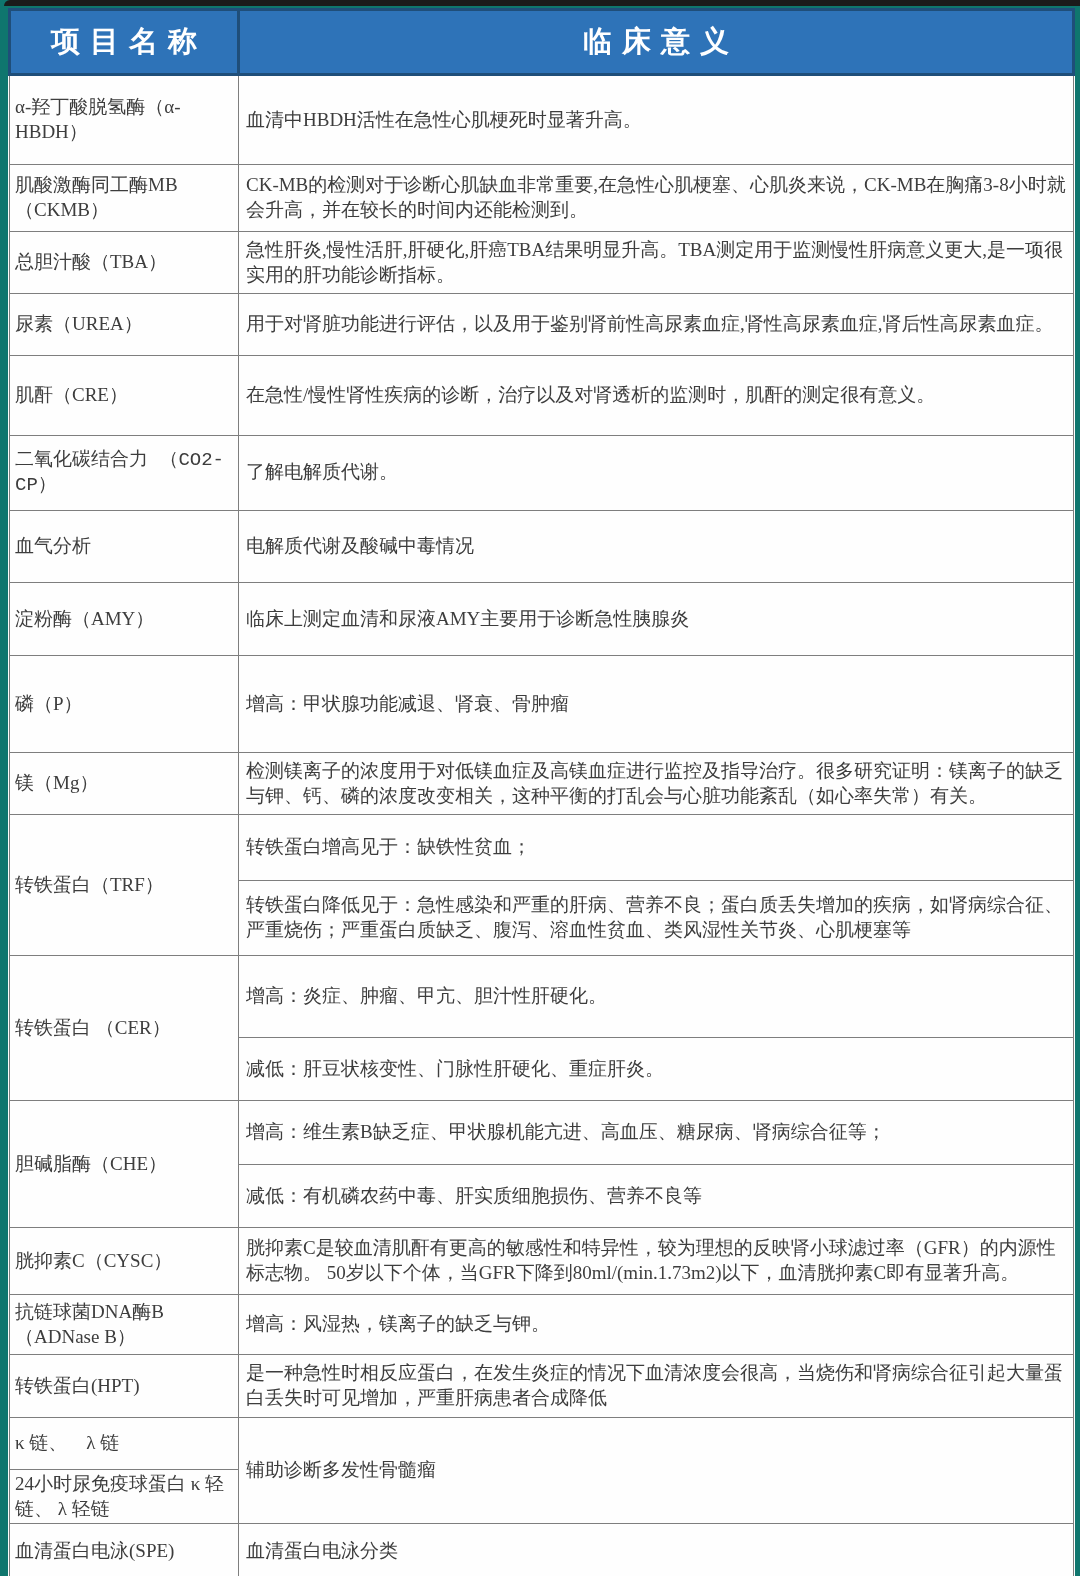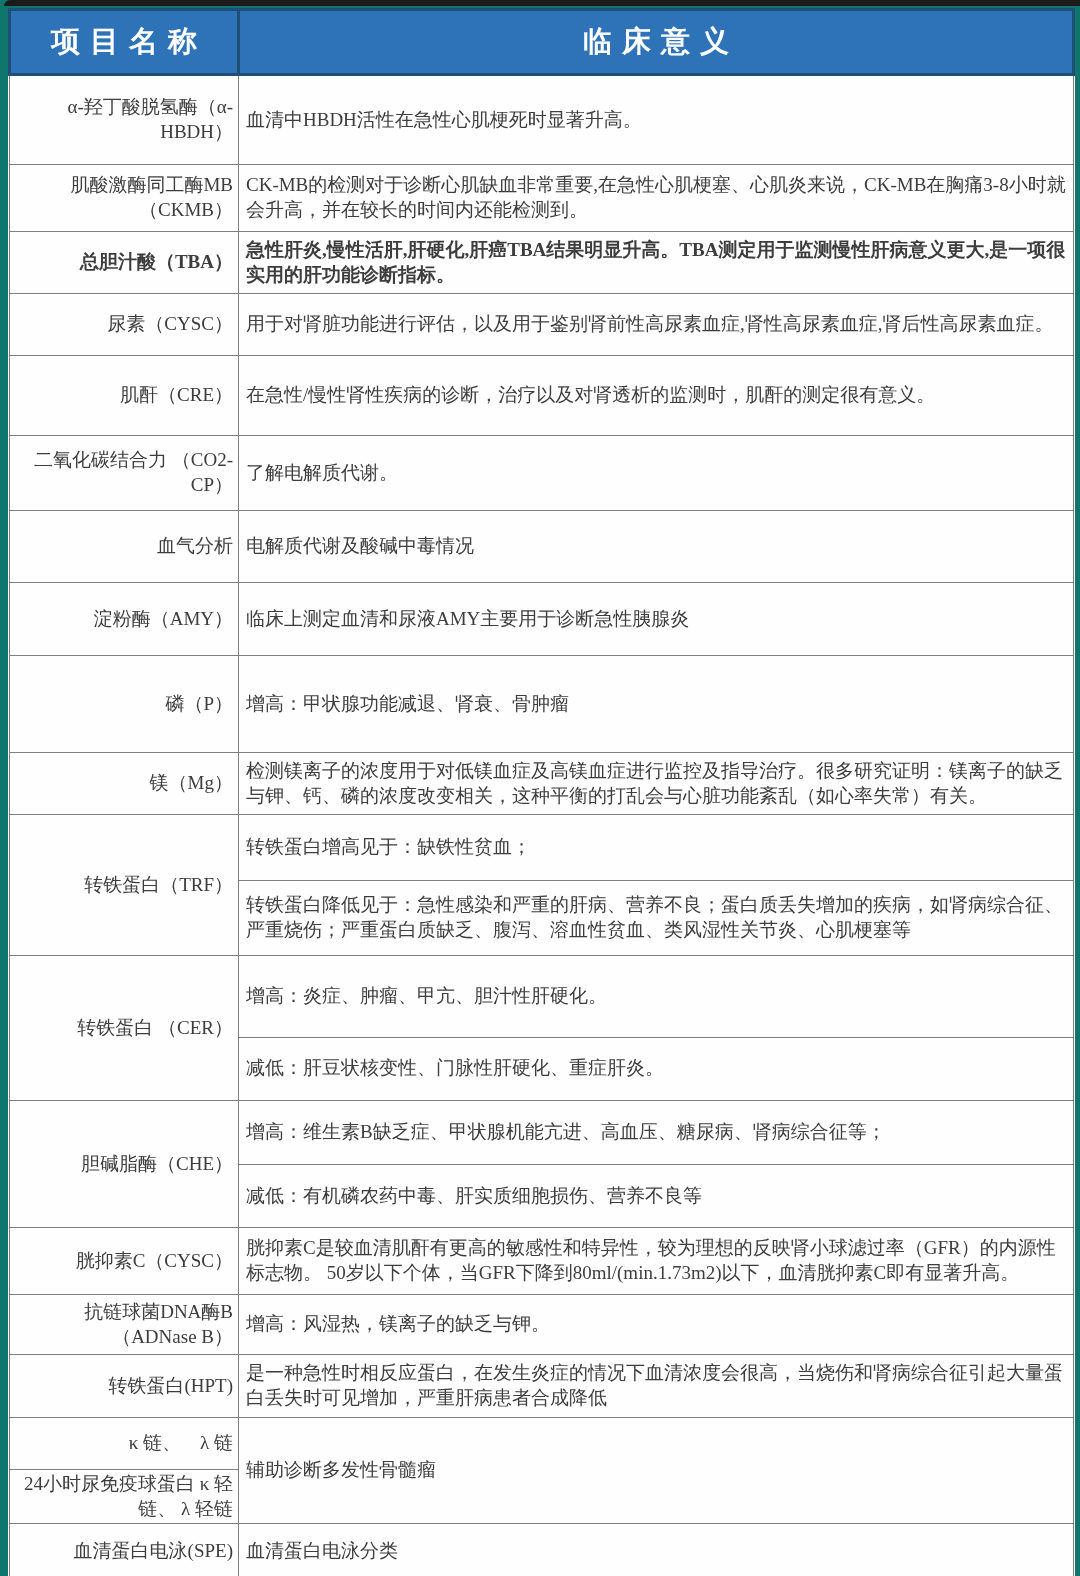--- a/index.html
+++ b/index.html
@@ -30,21 +30,21 @@
     height:65px;
     font-size:29px;font-weight:bold;
     letter-spacing:10px;text-indent:10px;
     text-align:center;vertical-align:middle;
   }
   td{
     color:var(--body-text,#3d3d3d);
     font-size:19px;line-height:1.3;
     vertical-align:middle;
   }
-  td.name-cell{text-align:right;padding:2px 5px;}
+  td.name-cell{text-align:left;padding:2px 5px;}
   td.sig-cell{text-align:left;padding:3px 4px 3px 7px;}
 </style>
 </head>
 <body>
 
 <div class="page">
   <div class="top-edge"></div>
 
   <table class="lab-table">
     <colgroup>
@@ -59,33 +59,33 @@
     </thead>
     <tbody>
         <tr style="height: 90px;">
           <td class="name-cell">α-羟丁酸脱氢酶（α-HBDH）</td>
           <td class="sig-cell">血清中HBDH活性在急性心肌梗死时显著升高。</td>
         </tr>
         <tr style="height: 67px;">
           <td class="name-cell">肌酸激酶同工酶MB（CKMB）</td>
           <td class="sig-cell">CK-MB的检测对于诊断心肌缺血非常重要,在急性心肌梗塞、心肌炎来说，CK-MB在胸痛3-8小时就会升高，并在较长的时间内还能检测到。</td>
         </tr>
-        <tr style="height: 62px; font-weight: bold;">
+        <tr style="height: 62px;">
           <td class="name-cell">总胆汁酸（TBA）</td>
           <td class="sig-cell">急性肝炎,慢性活肝,肝硬化,肝癌TBA结果明显升高。TBA测定用于监测慢性肝病意义更大,是一项很实用的肝功能诊断指标。</td>
         </tr>
         <tr style="height: 62px;">
-          <td class="name-cell">尿素（CYSC）</td>
+          <td class="name-cell">尿素（UREA）</td>
           <td class="sig-cell">用于对肾脏功能进行评估，以及用于鉴别肾前性高尿素血症,肾性高尿素血症,肾后性高尿素血症。</td>
         </tr>
         <tr style="height: 80px;">
           <td class="name-cell">肌酐（CRE）</td>
           <td class="sig-cell">在急性/慢性肾性疾病的诊断，治疗以及对肾透析的监测时，肌酐的测定很有意义。</td>
         </tr>
-        <tr style="height: 75px;">
+        <tr style="height: 75px; font-family: Liberation Mono, monospace;">
           <td class="name-cell">二氧化碳结合力 （CO2-CP）</td>
           <td class="sig-cell">了解电解质代谢。</td>
         </tr>
         <tr style="height: 72px;">
           <td class="name-cell">血气分析</td>
           <td class="sig-cell">电解质代谢及酸碱中毒情况</td>
         </tr>
         <tr style="height: 73px;">
           <td class="name-cell">淀粉酶（AMY）</td>
           <td class="sig-cell">临床上测定血清和尿液AMY主要用于诊断急性胰腺炎</td>
@@ -102,21 +102,21 @@
           <td class="name-cell" rowspan="2">转铁蛋白（TRF）</td>
           <td class="sig-cell">转铁蛋白增高见于：缺铁性贫血；</td>
         </tr>
         <tr style="height: 75px;">
           <td class="sig-cell">转铁蛋白降低见于：急性感染和严重的肝病、营养不良；蛋白质丢失增加的疾病，如肾病综合征、严重烧伤；严重蛋白质缺乏、腹泻、溶血性贫血、类风湿性关节炎、心肌梗塞等</td>
         </tr>
         <tr style="height: 82px;">
           <td class="name-cell" rowspan="2">转铁蛋白 （CER）</td>
           <td class="sig-cell">增高：炎症、肿瘤、甲亢、胆汁性肝硬化。</td>
         </tr>
-        <tr style="height: 63px; font-family: Liberation Mono, monospace;">
+        <tr style="height: 63px;">
           <td class="sig-cell">减低：肝豆状核变性、门脉性肝硬化、重症肝炎。</td>
         </tr>
         <tr style="height: 64px;">
           <td class="name-cell" rowspan="2">胆碱脂酶（CHE）</td>
           <td class="sig-cell">增高：维生素B缺乏症、甲状腺机能亢进、高血压、糖尿病、肾病综合征等；</td>
         </tr>
         <tr style="height: 63px;">
           <td class="sig-cell">减低：有机磷农药中毒、肝实质细胞损伤、营养不良等</td>
         </tr>
         <tr style="height: 67px;">

